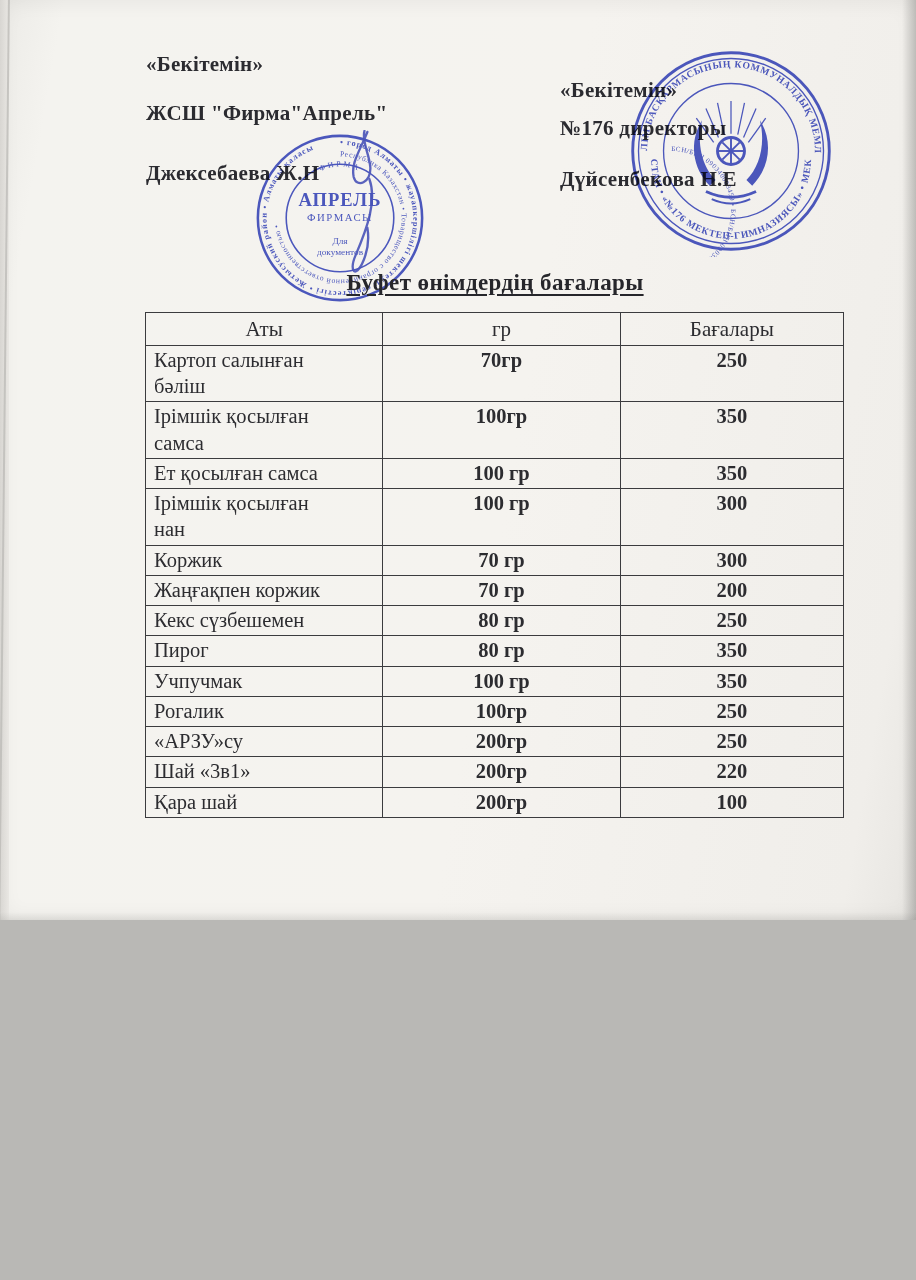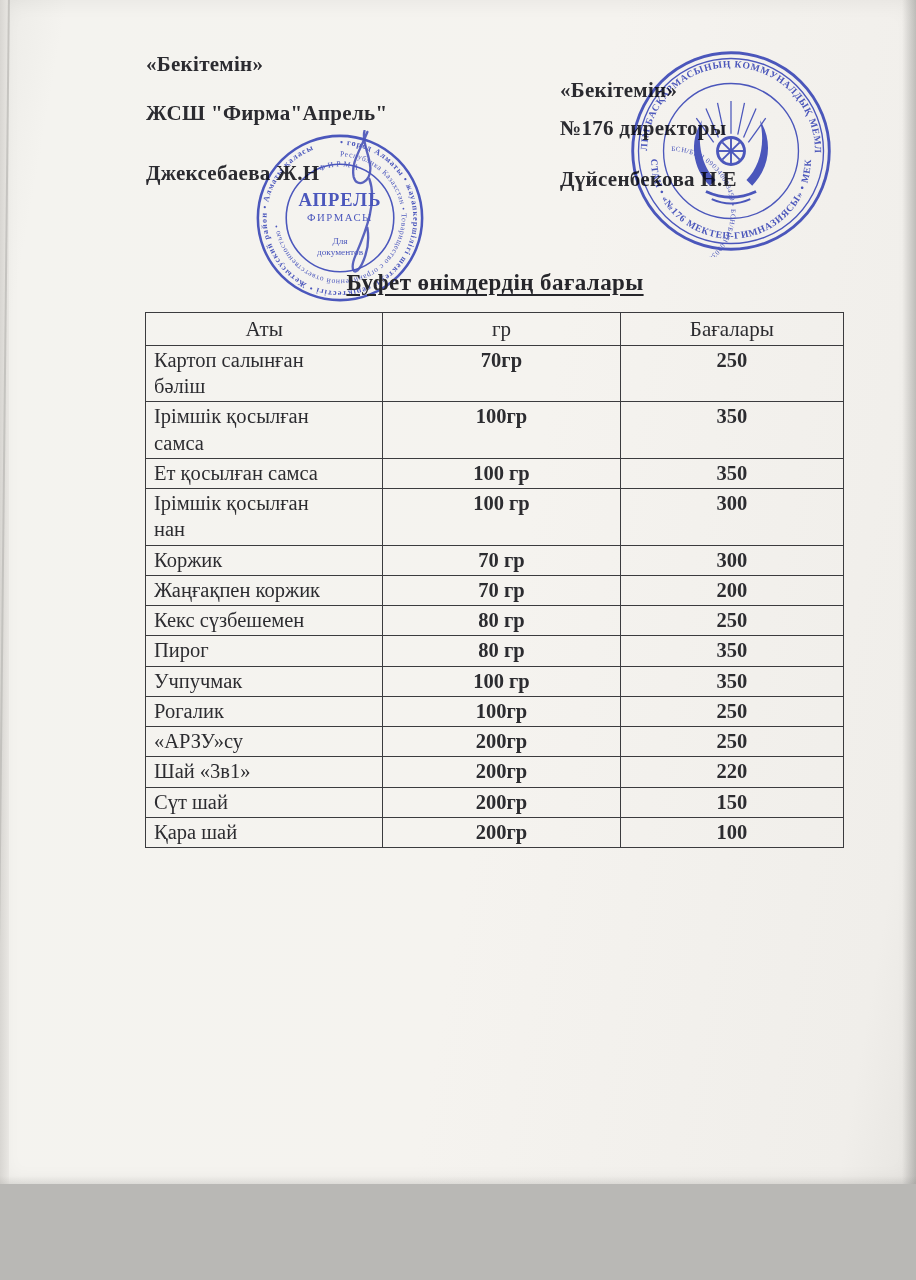--- a/index.html
+++ b/index.html
@@ -1,20 +1,20 @@
 <!DOCTYPE html>
 <html><head>
 <meta charset="utf-8">
 <style>
   * { margin:0; padding:0; box-sizing:border-box; }
   html,body { background:#b9b8b5; }
   body { font-family:"Liberation Serif","DejaVu Serif",serif; }
 
   .page {
-    position:relative; width:916px; height:1184px; overflow:hidden;
+    position:relative; width:916px; height:920px; overflow:hidden;
     background:linear-gradient(100deg,#ecebe7 0%,#f4f3ef 6%,#f5f3ef 55%,#f0eeea 93%,#e7e5e1 100%);
     box-shadow:inset 0 0 22px rgba(0,0,0,.07);
   }
   .edge-left {
     position:absolute; left:0; top:0; width:9px; height:100%;
     background:linear-gradient(to right,#d8d6d2,#e9e7e3);
   }
   .fold-line {
     position:absolute; left:8px; top:-10px; width:2px; height:1320px;
     background:#bdbcb8; transform:rotate(.6deg); transform-origin:top left; opacity:.8;
@@ -216,25 +216,20 @@
           <td class="name">«АРЗУ»су</td>
           <td class="c">200гр</td>
           <td class="c">250</td>
         </tr>
         <tr>
           <td class="name">Шай «3в1»</td>
           <td class="c">200гр</td>
           <td class="c">220</td>
         </tr>
         <tr>
-          <td class="name">Сүт шай</td>
-          <td class="c">200гр</td>
-          <td class="c">150</td>
-        </tr>
-        <tr>
           <td class="name">Қара шай</td>
           <td class="c">200гр</td>
           <td class="c">100</td>
         </tr>
       </tbody>
   </table>
 
 </div>
 
 </body></html>

